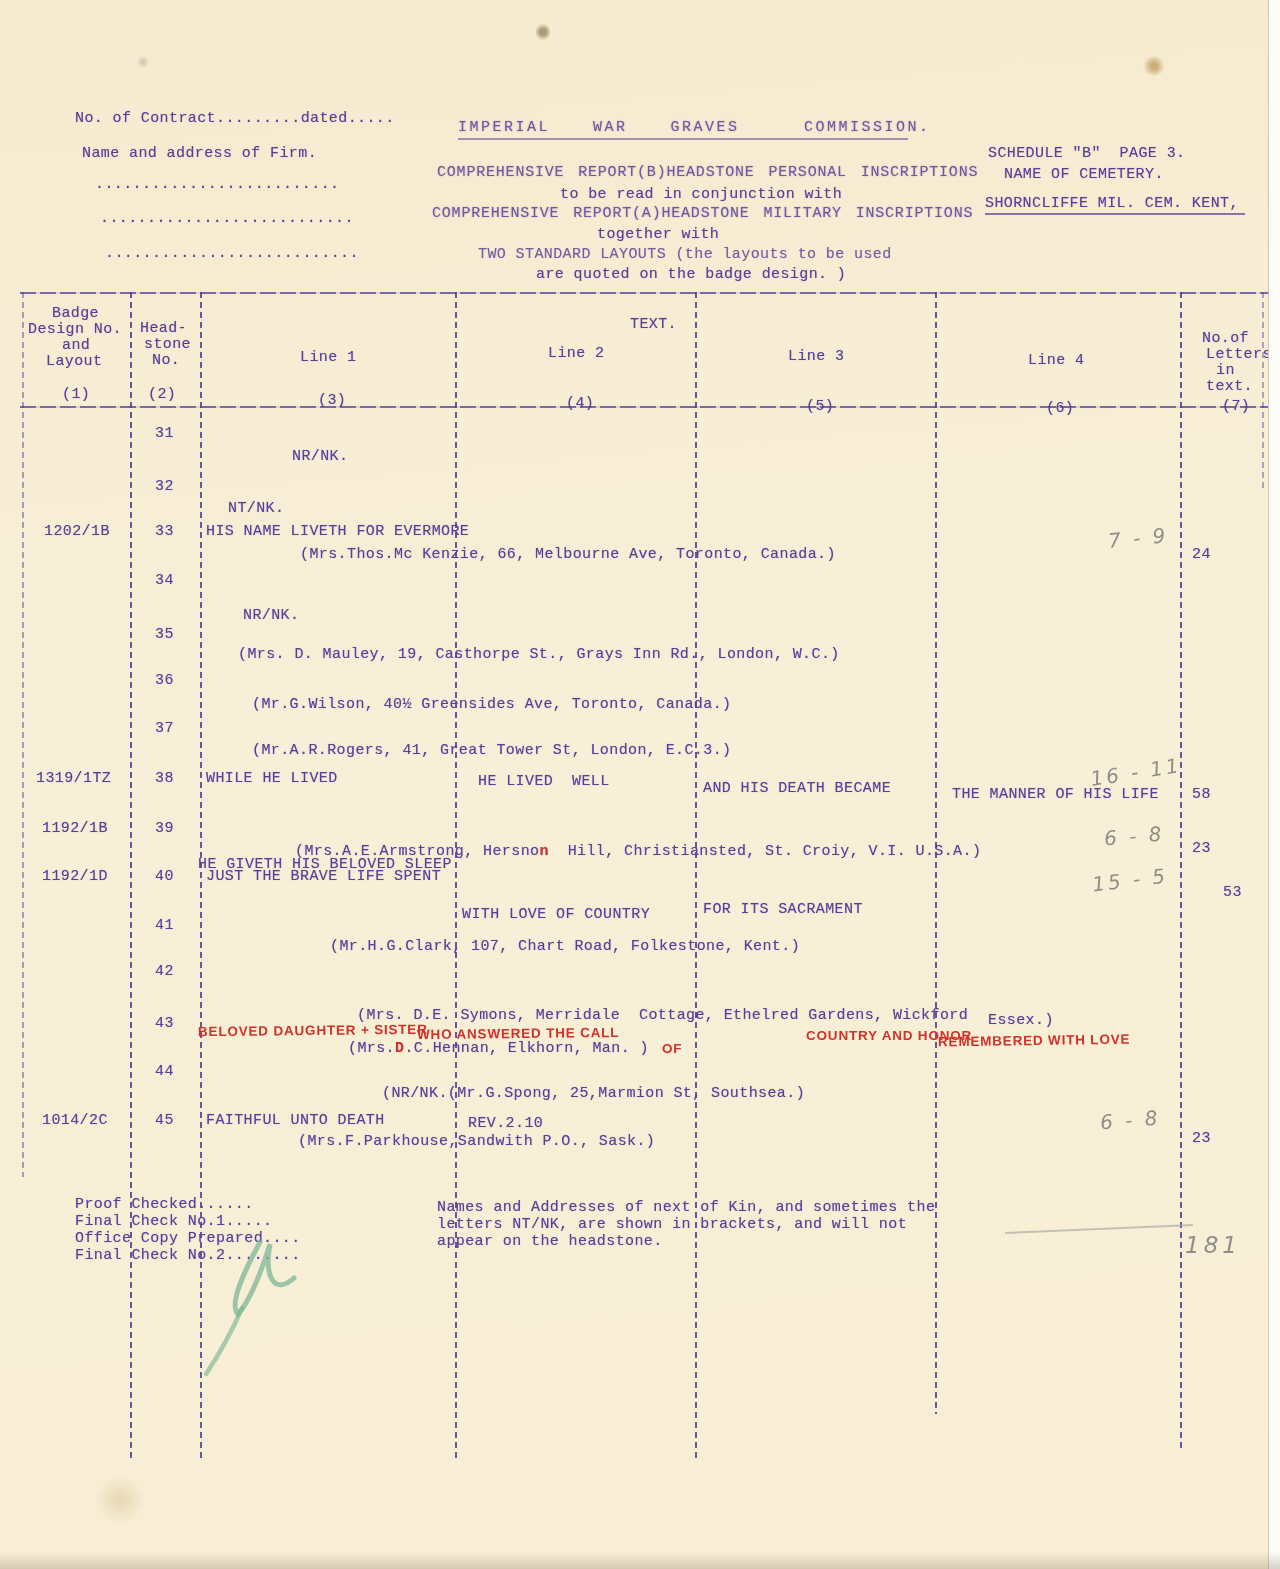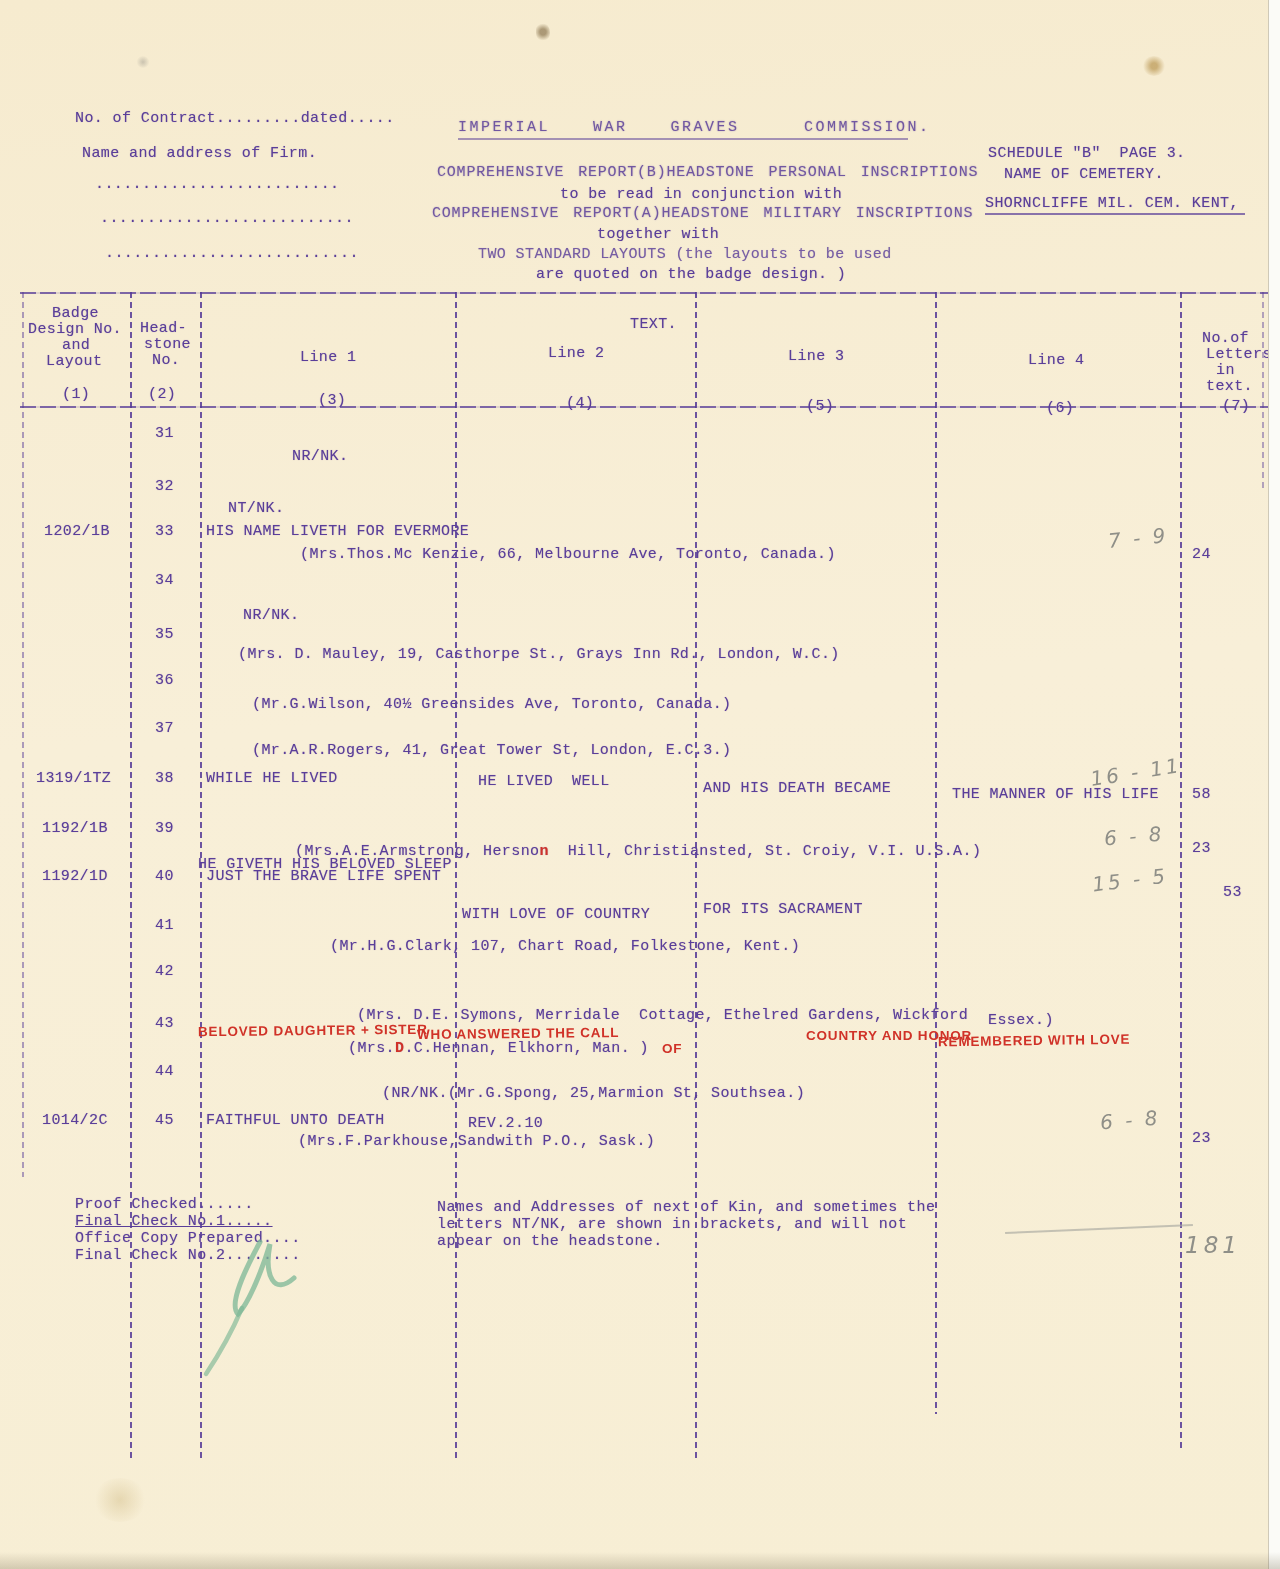--- a/index.html
+++ b/index.html
@@ -155,21 +155,21 @@
 
   <div class="t" style="left:42px;top:1112px;">1014/2C</div>
   <div class="t" style="left:155px;top:1112px;">45</div>
   <div class="t" style="left:206px;top:1112px;">FAITHFUL UNTO DEATH</div>
   <div class="t" style="left:468px;top:1115px;">REV.2.10</div>
   <div class="t" style="left:298px;top:1133px;">(Mrs.F.Parkhouse,Sandwith P.O., Sask.)</div>
   <div class="pencil" style="left:1100px;top:1108px;transform:rotate(-5deg);">6 - 8</div>
   <div class="t" style="left:1192px;top:1130px;">23</div>
 
   <div class="t" style="left:75px;top:1196px;">Proof Checked......</div>
-  <div class="t" style="left:75px;top:1213px;text-decoration:underline;">Final Check No.1.....</div>
+  <div class="t" style="left:75px;top:1213px;">Final Check No.1.....</div>
   <div class="t" style="left:75px;top:1230px;">Office Copy Prepared....</div>
   <div class="t" style="left:75px;top:1247px;">Final Check No.2........</div>
 
   <div class="t" style="left:437px;top:1199px;">Names and Addresses of next of Kin, and sometimes the</div>
   <div class="t" style="left:437px;top:1216px;">letters NT/NK, are shown in brackets, and will not</div>
   <div class="t" style="left:437px;top:1233px;">appear on the headstone.</div>
 
   <div style="position:absolute;left:1005px;top:1228px;width:188px;height:2px;background:#a8a8a0;opacity:.65;transform:rotate(-2.5deg);"></div>
   <div class="pencil" style="left:1185px;top:1232px;font-size:23px;letter-spacing:4px;">181</div>
 

